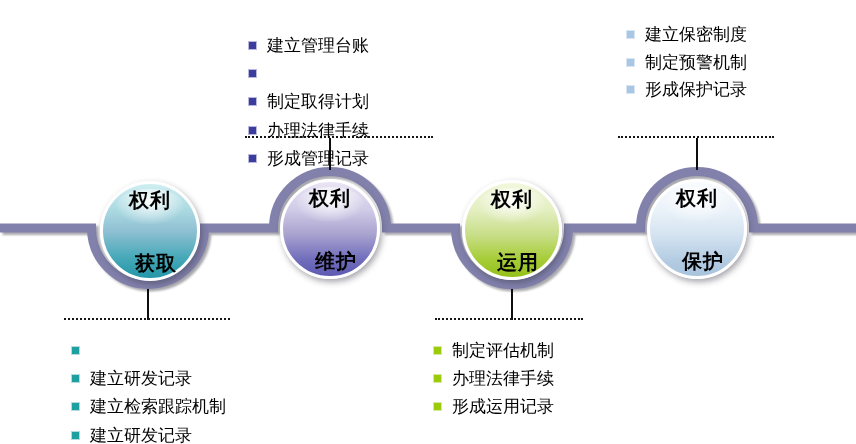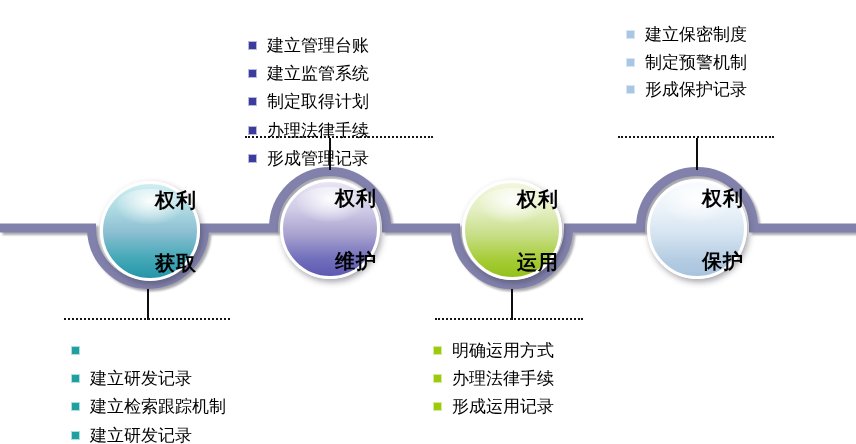--- a/index.html
+++ b/index.html
@@ -6,21 +6,21 @@
   #canvas{
     position:relative;width:856px;height:444px;background:#ffffff;overflow:hidden;
     font-family:"Liberation Sans","DejaVu Sans",sans-serif;color:#000;
   }
   
   #band-svg{position:absolute;left:0;top:0;width:856px;height:444px;}
   
   .ball{
     position:absolute;width:94px;height:94px;border:3px solid #fff;border-radius:50%;
     box-shadow:2px 3px 6px rgba(55,55,70,.45);
-    display:flex;flex-direction:column;justify-content:center;align-items:flex-end;
+    display:flex;flex-direction:column;justify-content:center;align-items:center;
     font-weight:700;font-size:20px;line-height:26px;letter-spacing:1px;
   }
   .ball .l2{margin-left:12px;margin-top:37px;}
   .gloss{position:absolute;left:14%;top:5%;width:72%;height:38%;border-radius:50%;
     background:radial-gradient(ellipse at 50% 35%,rgba(255,255,255,.95) 0%,rgba(255,255,255,0) 75%);}
   .ball span{position:relative;z-index:2;}
   .ball-acquire{background:linear-gradient(180deg,#cfeef1 0%,#abd9e1 28%,#8fc0d3 50%,#47a9b8 78%,#2496a8 100%);}
   .ball-maintain{background:linear-gradient(180deg,#e9e5f4 0%,#cfcae6 30%,#aaa4d0 55%,#716ebc 82%,#5d5ab2 100%);}
   .ball-apply{background:linear-gradient(180deg,#f2f7dd 0%,#e2eebf 30%,#c8de88 55%,#a5cc35 82%,#94c11c 100%);}
   .ball-protect{background:linear-gradient(180deg,#f9fbfe 0%,#eaf2f9 30%,#d6e4f1 55%,#b5cde3 82%,#a7c3dc 100%);}
@@ -99,21 +99,20 @@
     <span class="l2">保护</span>
   </div>
 
   <ul class="blist" id="list-maintain">
     <li>
         <span class="bullet"></span>
         <span>建立管理台账</span>
       </li>
     <li>
         <span class="bullet"></span>
-        <span>建立监管系统</span>
       </li>
     <li>
         <span class="bullet"></span>
         <span>制定取得计划</span>
       </li>
     <li>
         <span class="bullet"></span>
         <span>办理法律手续</span>
       </li>
     <li>
@@ -151,21 +150,21 @@
       </li>
     <li>
         <span class="bullet"></span>
         <span>建立研发记录</span>
       </li>
   </ul>
 
   <ul class="blist" id="list-apply">
     <li>
         <span class="bullet"></span>
-        <span>明确运用方式</span>
+        <span>制定评估机制</span>
       </li>
     <li>
         <span class="bullet"></span>
         <span>办理法律手续</span>
       </li>
     <li>
         <span class="bullet"></span>
         <span>形成运用记录</span>
       </li>
   </ul>

